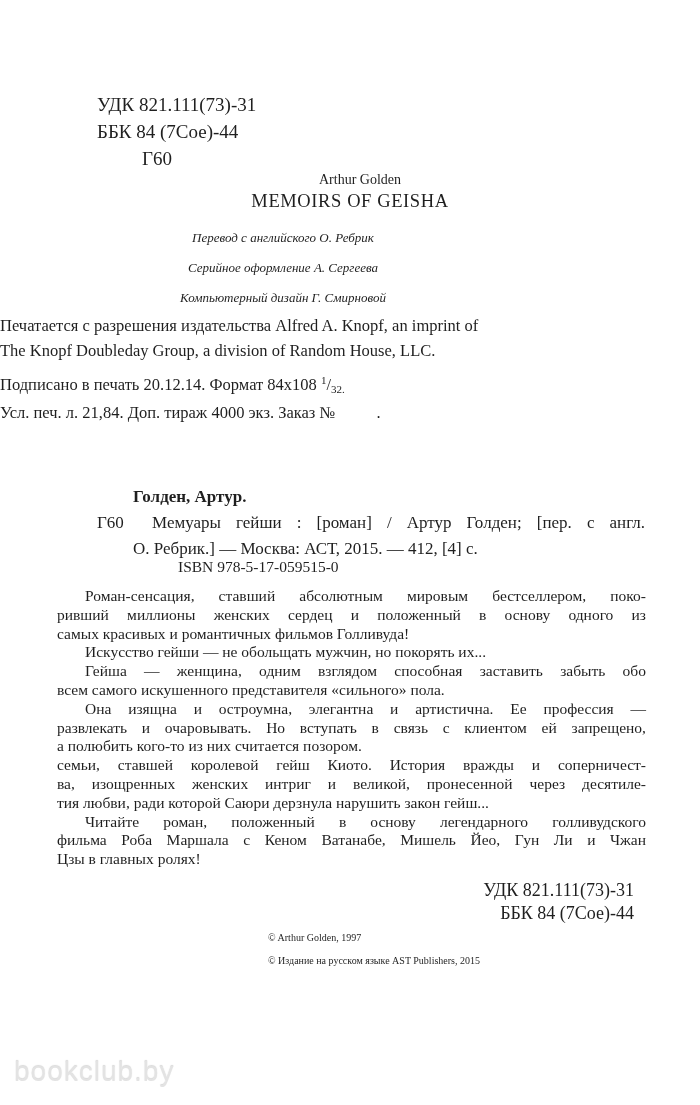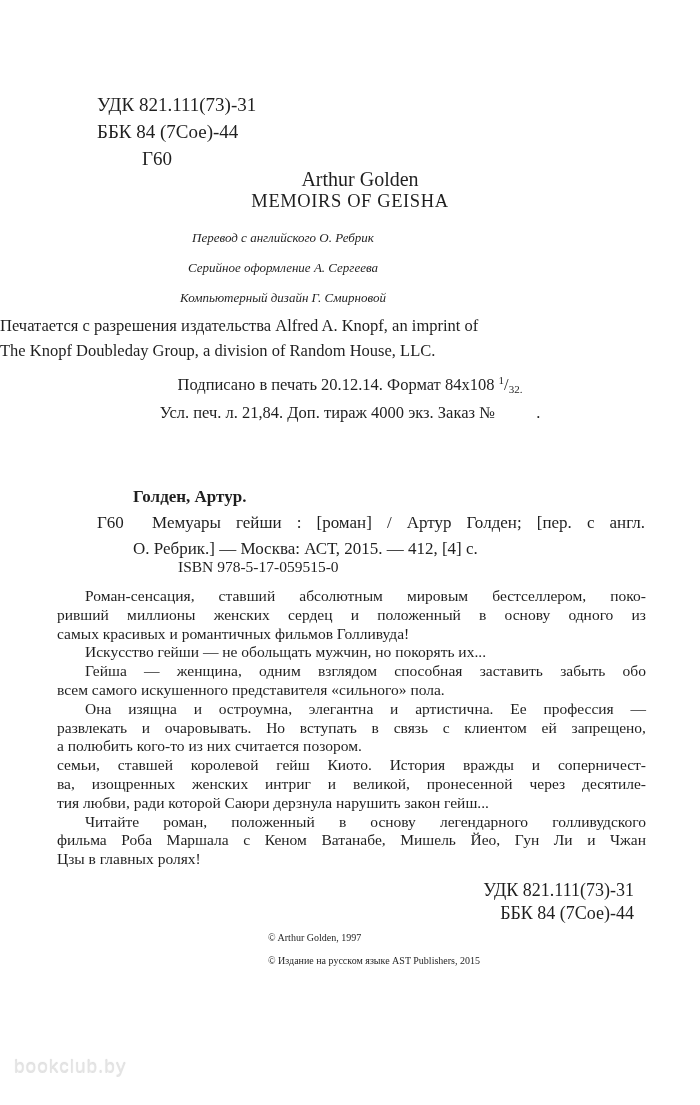--- a/index.html
+++ b/index.html
@@ -11,31 +11,31 @@
     font-family: "Liberation Serif", serif;
     color: #1f1f1f;
     overflow: hidden;
   }
   .abs { position: absolute; }
 
   .top-codes { left: 97px; top: 91px; font-size: 19px; line-height: 27px; }
   .top-codes .indent { padding-left: 45px; }
 
   .title-block { left: 0; width: 700px; top: 169px; text-align: center; }
-  .title-block .author { font-size: 20px; line-height: 21px; padding-left: 20px; }
+  .title-block .author { font-size: 14px; line-height: 21px; padding-left: 20px; }
   .title-block .book-title { font-size: 18.5px; line-height: 22px; letter-spacing: 0.6px; }
 
   .credits { left: 0; width: 566px; top: 227px; text-align: center;
              font-style: italic; font-size: 13px; line-height: 21px; }
   .credits .credit-line { margin-bottom: 9px; }
 
   .imprint { left: 0; width: 700px; top: 313px; 
              font-size: 16.5px; line-height: 25px; }
 
-  .print-info { left: 0; width: 700px; top: 369px; text-align: center;
+  .print-info { left: 0; width: 700px; top: 369px; 
                 font-size: 16.5px; line-height: 23px; }
   .print-info .sup { font-size: 11px; vertical-align: 6px; }
   .print-info .sub { font-size: 11px; vertical-align: -3px; }
 
   .biblio { left: 97px; top: 484px; width: 548px; font-size: 17px; line-height: 26px; }
   .biblio-code { position: absolute; left: 0; top: 26px; }
   .biblio-body { margin-left: 36px; }
   .biblio-heading { font-weight: bold; }
   .biblio-desc .line { text-align: justify; text-align-last: justify; }
   .biblio-desc .line.first { text-indent: 19px; }
@@ -49,21 +49,21 @@
   .annotation .line.first { text-indent: 28px; }
   .annotation .line.last { text-align-last: left; }
 
   .bottom-codes { right: 66px; top: 879px; text-align: right;
                   font-size: 18px; line-height: 23px; }
 
   .copyright { left: 268px; top: 926px; font-size: 10px; line-height: 23px; }
 
   .watermark { left: 14px; top: 1056px;
                font-family: "Liberation Sans", sans-serif;
-               font-size: 19px; letter-spacing: 1px;
+               font-size: 28px; letter-spacing: 1px;
                color: #e3e3e3;
                text-shadow: 0 1px 1px #ffffff, 0 -1px 1px #d9d9d9; }
 </style>
 </head>
 <body>
 
 <div id="page">
 
   <div class="abs top-codes">
     <div>УДК 821.111(73)-31</div>

